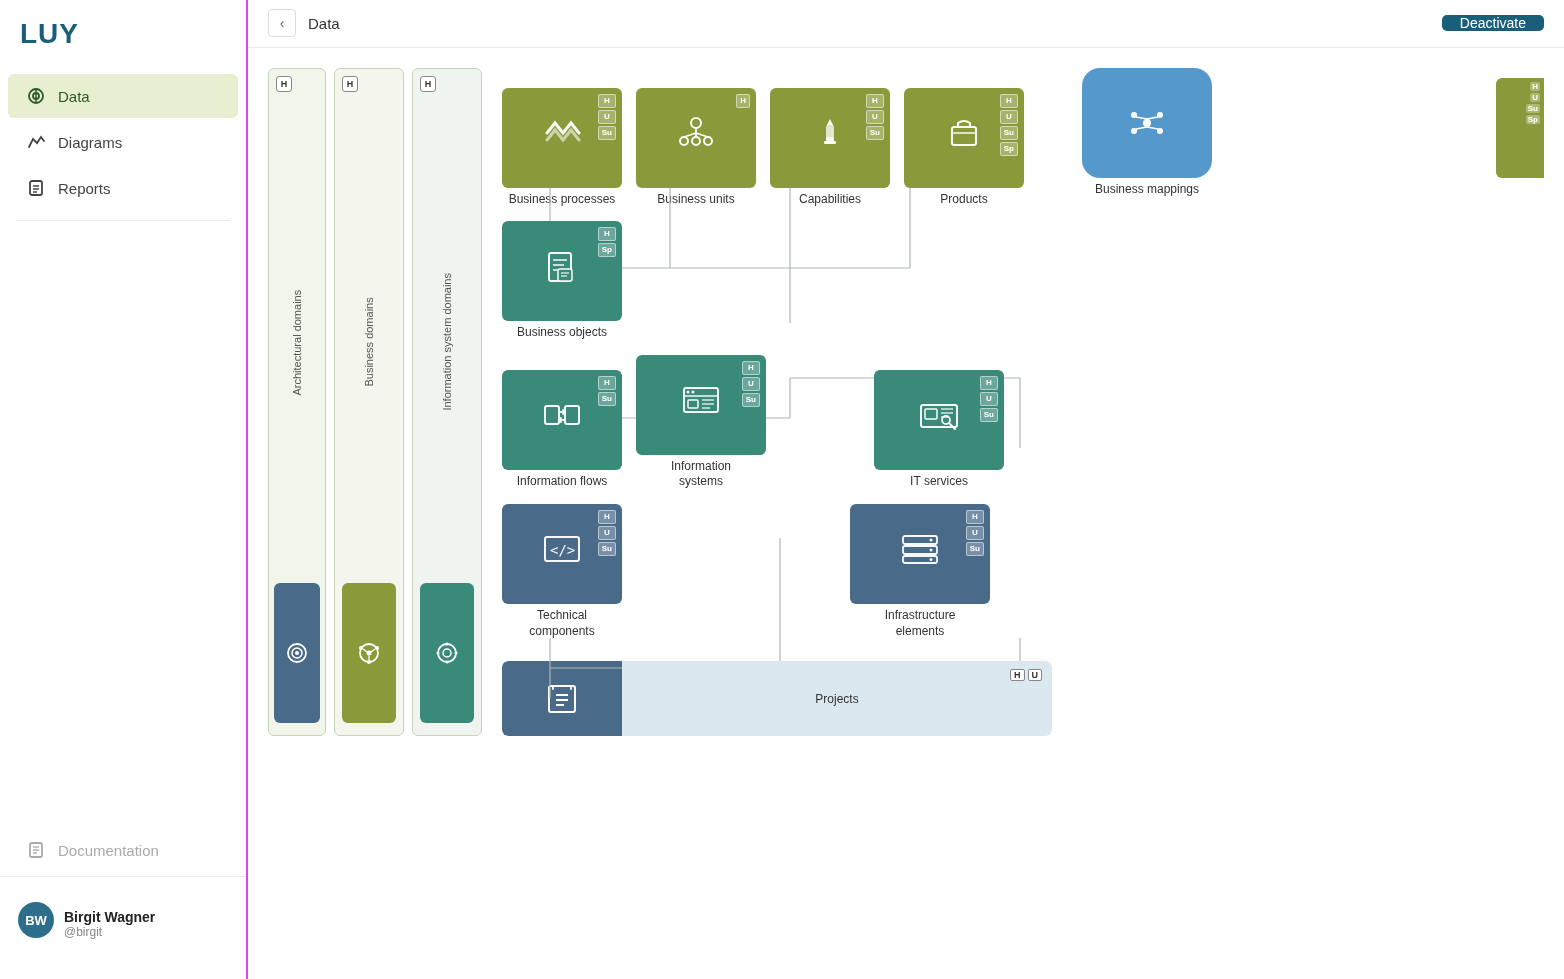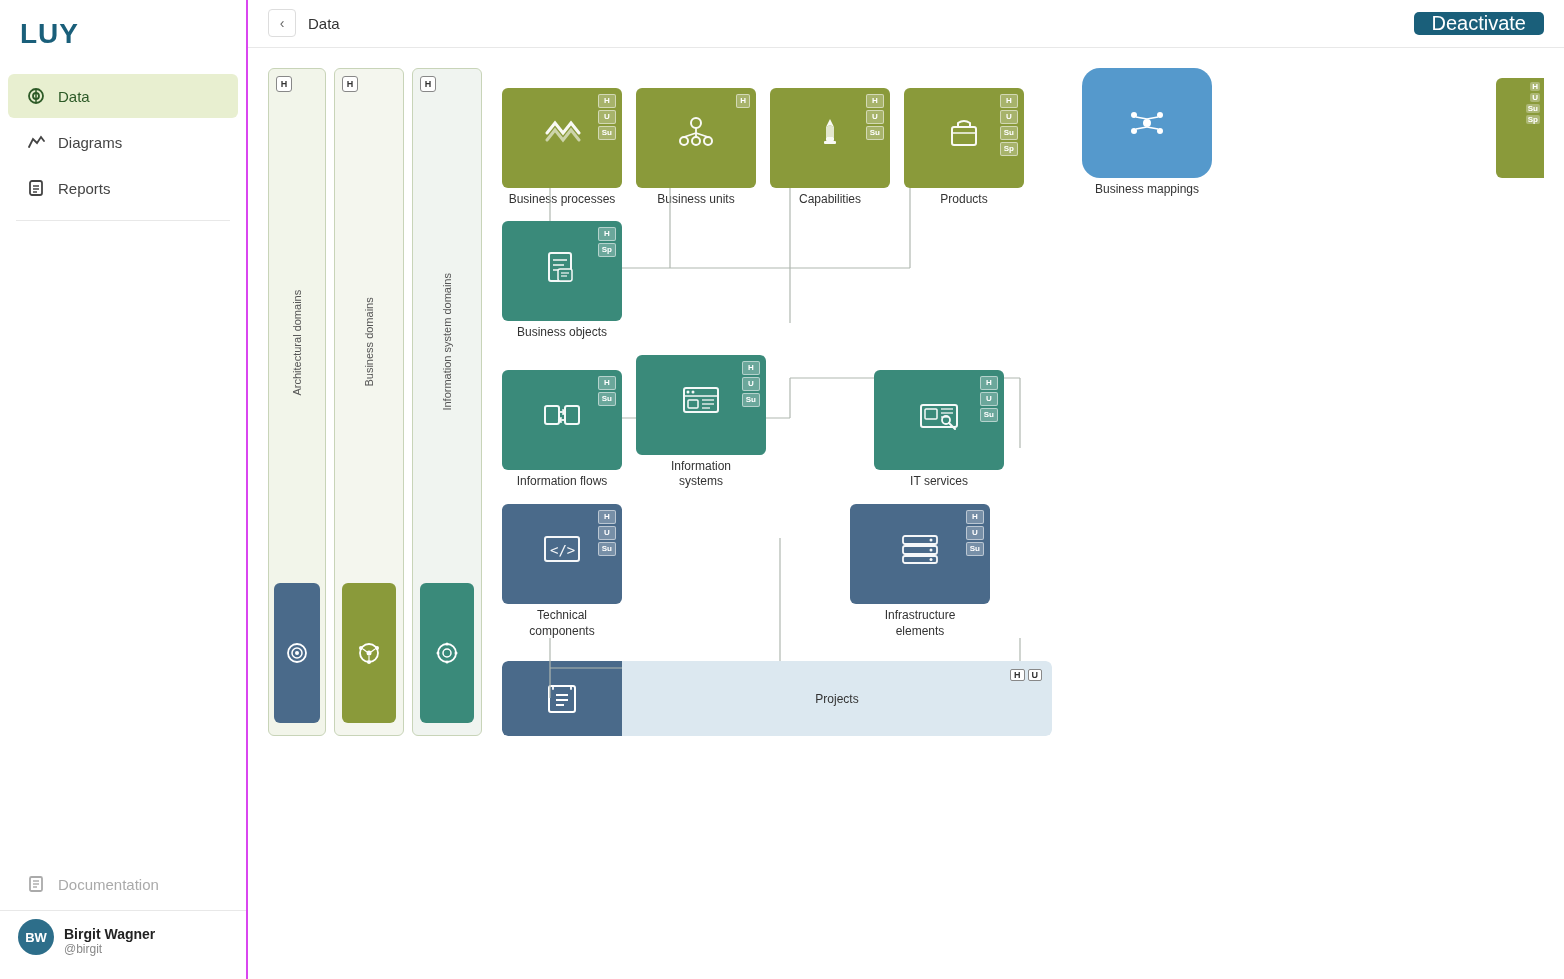--- a/index.html
+++ b/index.html
@@ -42,21 +42,21 @@
     .sidebar-item .icon { width: 20px; height: 20px; display: flex; align-items: center; justify-content: center; color: inherit; }
     .sidebar-divider { border: none; border-top: 1px solid #e8e8e8; margin: 10px 16px; }
     .sidebar-bottom {
       padding: 8px 0 16px;
     }
     .sidebar-item-disabled { color: #aaa; }
     .user-section {
       display: flex;
       align-items: center;
       gap: 10px;
-      padding: 7px 18px;
+      padding: 24px 18px;
       border-top: 1px solid #e8e8e8;
       margin-top: 4px;
     }
     .avatar {
       width: 36px;
       height: 36px;
       border-radius: 50%;
       background: #2d6e8a;
       color: #fff;
       display: flex;
@@ -94,21 +94,21 @@
       color: #666; font-size: 14px;
     }
     .page-title { font-size: 15px; color: #333; font-weight: 500; }
     .deactivate-btn {
       background: #1a5f7a;
       color: #fff;
       border: none;
       padding: 0 18px;
       border-radius: 5px;
       cursor: pointer;
-      font-size: 20px;
+      font-size: 14px;
       font-weight: 500;
     }
 
     
     .node-card {
       border-radius: 6px;
       display: flex;
       flex-direction: column;
       align-items: center;
       justify-content: center;

